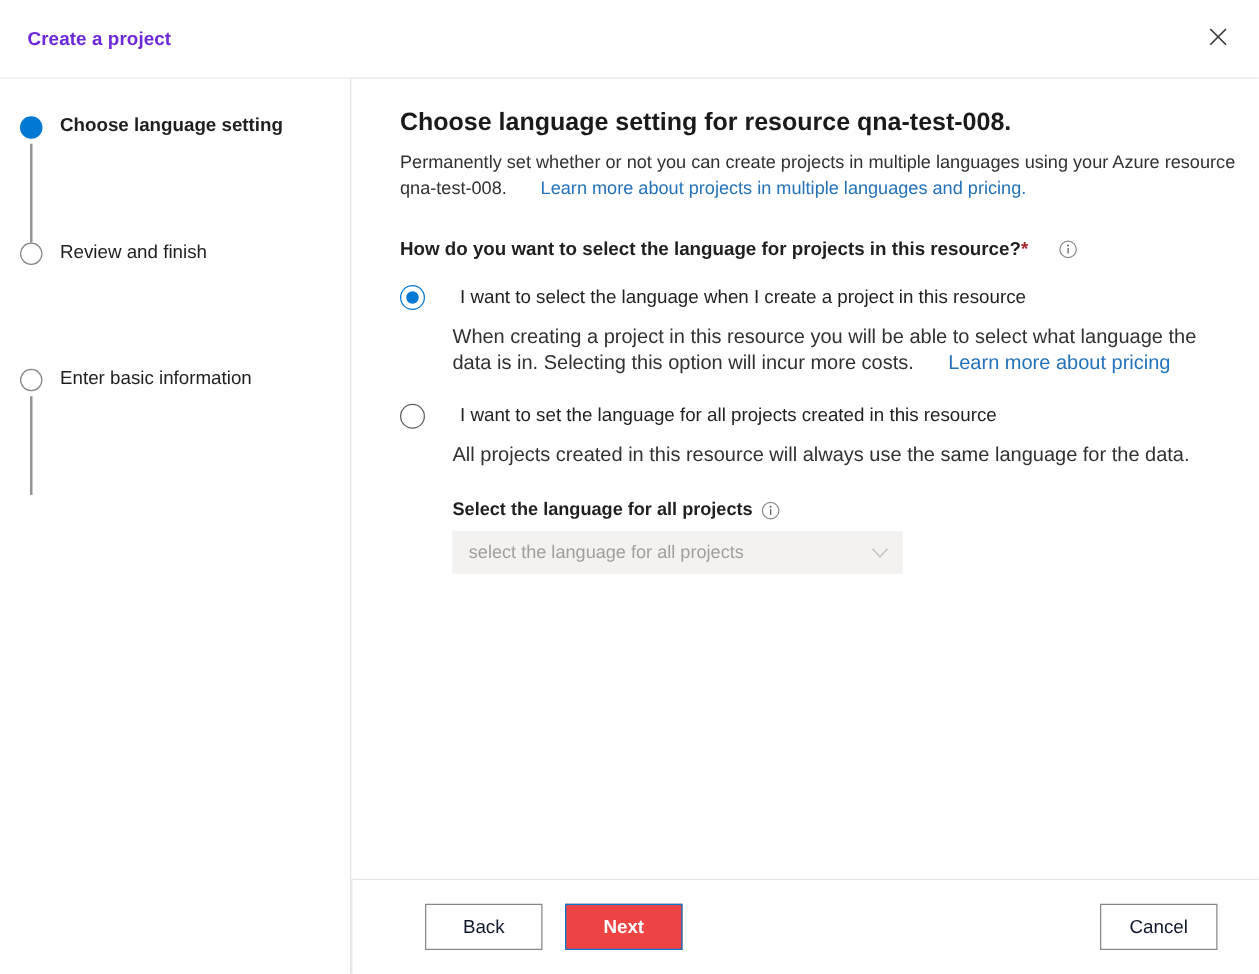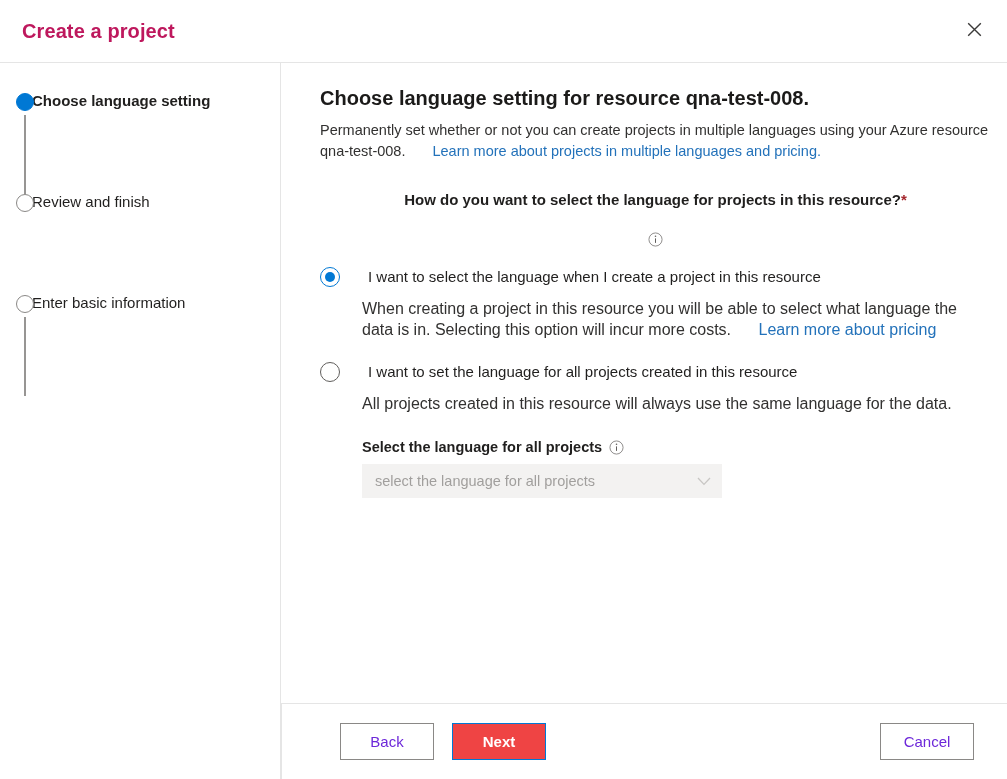--- a/index.html
+++ b/index.html
@@ -21,23 +21,23 @@
   .wizard-header {
     position: absolute;
     left: 0; top: 0;
     width: 1007px; height: 63px;
     border-bottom: 1px solid #e5e5e5;
     display: flex;
     align-items: center;
   }
   .wizard-title {
     margin-left: 22px;
-    font-size: 20px;
-    font-weight: 600;
-    color: #be185d;
+    font-size: 15px;
+    font-weight: 600;
+    color: #6d28d9;
     letter-spacing: .1px;
   }
   .close-btn {
     position: absolute;
     right: 14px; top: 12px;
     width: 38px; height: 38px;
     display: flex; align-items: center; justify-content: center;
     background: transparent;
     border: none;
     cursor: pointer;
@@ -55,21 +55,21 @@
   }
   .steps {
     position: relative;
     padding: 0;
     margin: 0;
     list-style: none;
   }
   .step {
     position: relative;
     height: 101px;
-    padding-left: 32px;
+    padding-left: 48px;
     display: flex;
     align-items: flex-start;
     cursor: pointer;
   }
   .step-label {
     font-size: 15px;
     color: #201f1e;
     line-height: 18px;
     padding-top: 29px;
   }
@@ -127,21 +127,20 @@
     color: #2372ba;
     text-decoration: none;
     padding-left: 23px;
   }
 
   .field-label-row {
     display: flex;
     align-items: center;
     gap: 24px;
     margin-bottom: 20px;
-    flex-direction: column;
   }
   .field-label {
     font-size: 15px;
     font-weight: 600;
     color: #201f1e;
   }
   .req-star { color: #a4262c; font-weight: 600; }
 
   .info-icon {
     display: inline-flex;
@@ -238,21 +237,21 @@
   }
   .footer-left { display: flex; gap: 18px; align-items: center; }
   .footer-spacer { flex: 1; }
   .btn {
     min-width: 94px;
     height: 37px;
     font-size: 15px;
     font-family: "Liberation Sans", sans-serif;
     border: 1px solid #8a8886;
     background: #ffffff;
-    color: #6d28d9;
+    color: #0f172a;
     cursor: pointer;
     padding: 0 14px;
   }
   .btn.primary {
     background: #ef4444;
     border-color: #0078d4;
     color: #ffffff;
     font-weight: 600;
   }
   .footer-divider-left {

